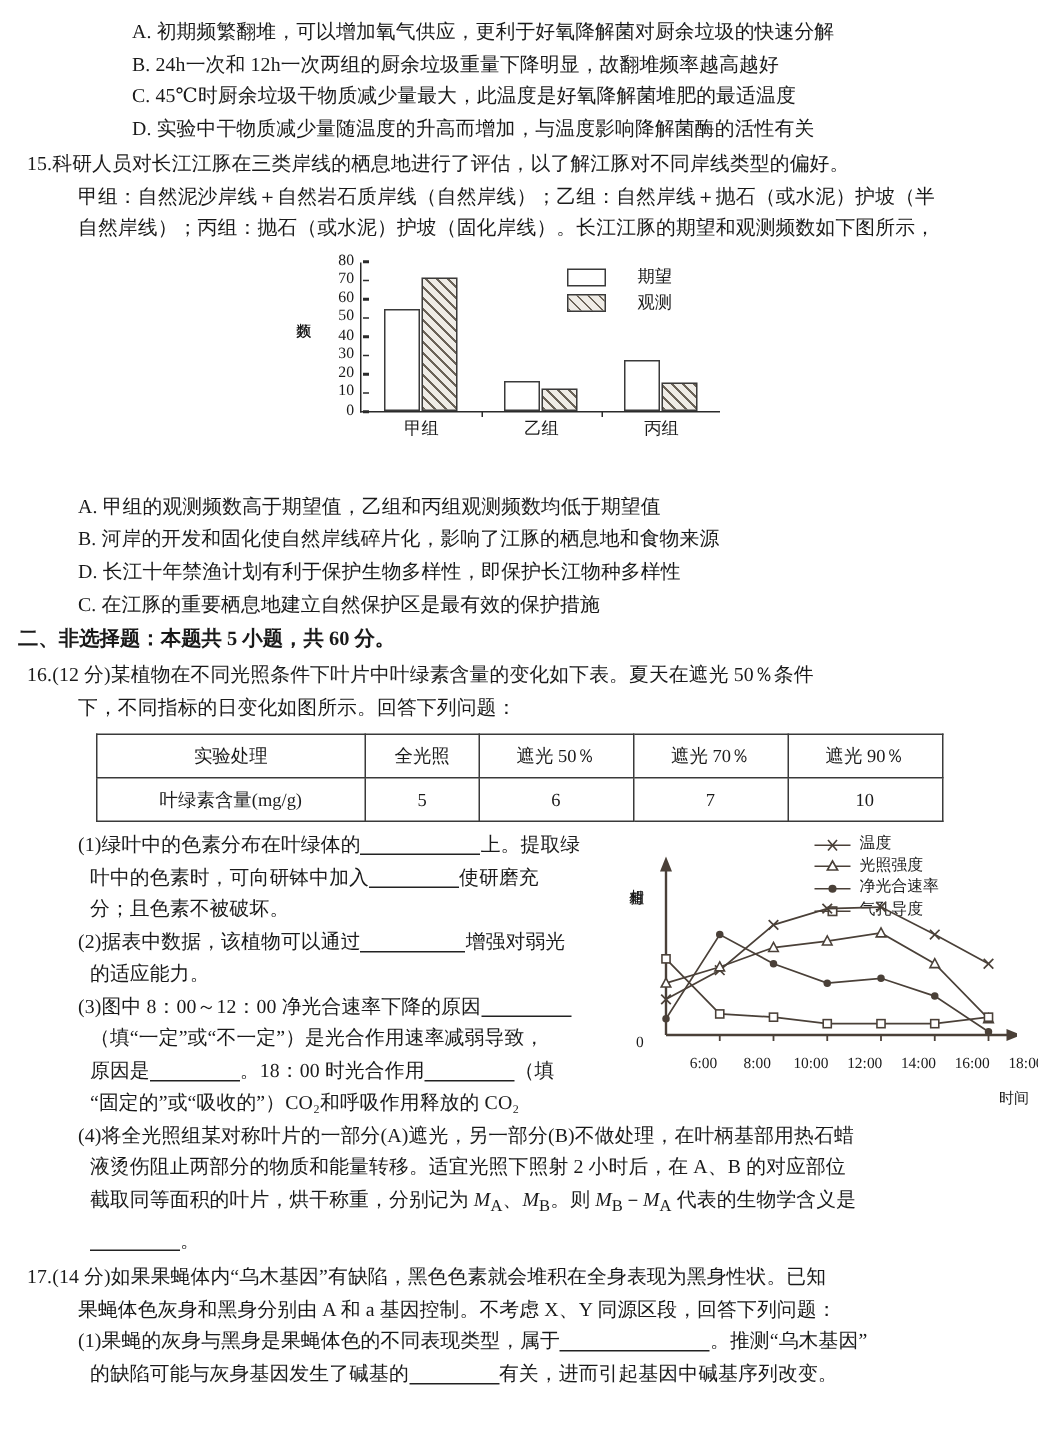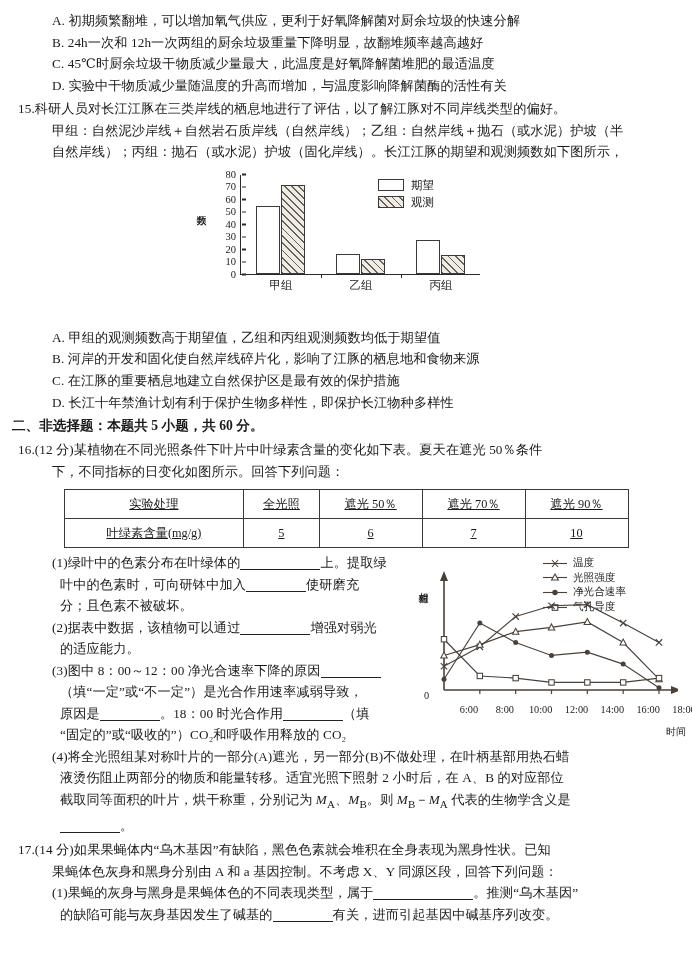--- a/index.html
+++ b/index.html
@@ -122,21 +122,21 @@
     height: 4px;
     background: #2a2a2a;
   }
   .bc-legend {
     position: absolute;
     left: 158px;
     top: 8px;
     font-size: 11.5px;
     line-height: 17px;
   }
-  .bc-legend .row { display: flex; align-items: center; gap: 7px; padding-left: 24px; }
+  .bc-legend .row { display: flex; align-items: center; gap: 21px; padding-left: 24px; }
   .bc-key {
     width: 26px; height: 12px;
     border: 1.3px solid #3a3a3a;
     box-sizing: border-box;
   }
   .bc-key.expected { background: #fff; }
   .bc-key.observed {
     background-color: #efece6;
     background-image: repeating-linear-gradient(
       45deg, #6a6257 0px, #6a6257 1.3px, transparent 1.3px, transparent 5.2px);
@@ -147,21 +147,20 @@
     border-collapse: collapse;
     margin: 7px auto 4px auto;
     width: 565px;
     font-size: 12.3px;
   }
   table.datatable td {
     border: 1px solid #3a3a3a;
     text-align: center;
     padding: 5.5px 2px;
     height: 27px;
-    text-decoration: underline;
   }
   table.datatable tr.head td { font-weight: normal; }
 
   
   .linechart-wrap {
     position: absolute;
     left: 414px;
     top: 556px;
     width: 278px;
     height: 182px;
@@ -208,21 +207,21 @@
     left: 10px;
     top: 134px;
     font-size: 10.3px;
   }
 </style>
 </head>
 <body>
 
 <div class="page">
 
-  <div style="padding-top:10px;">
+  <div style="padding-top:10px;padding-left:36px;">
     <div class="opt line">A. 初期频繁翻堆，可以增加氧气供应，更利于好氧降解菌对厨余垃圾的快速分解</div>
     <div class="opt line">B. 24h一次和 12h一次两组的厨余垃圾重量下降明显，故翻堆频率越高越好</div>
     <div class="opt line">C. 45℃时厨余垃圾干物质减少量最大，此温度是好氧降解菌堆肥的最适温度</div>
     <div class="opt line">D. 实验中干物质减少量随温度的升高而增加，与温度影响降解菌酶的活性有关</div>
   </div>
 
   <div style="margin-top:2px;">
     <div class="line" style="margin-left:18px;">
       <span>15.</span><span>科研人员对长江江豚在三类岸线的栖息地进行了评估，以了解江豚对不同岸线类型的偏好。</span>
     </div>
@@ -262,22 +261,22 @@
           <span class="bc-key observed"></span>
           <span>观测</span>
         </div>
       </div>
     </div>
 
     <div style="height:21px;"></div>
 
     <div class="opt line">A. 甲组的观测频数高于期望值，乙组和丙组观测频数均低于期望值</div>
     <div class="opt line">B. 河岸的开发和固化使自然岸线碎片化，影响了江豚的栖息地和食物来源</div>
+    <div class="opt line">D. 长江十年禁渔计划有利于保护生物多样性，即保护长江物种多样性</div>
     <div class="opt line">C. 在江豚的重要栖息地建立自然保护区是最有效的保护措施</div>
-    <div class="opt line">D. 长江十年禁渔计划有利于保护生物多样性，即保护长江物种多样性</div>
   </div>
 
   <div class="section-head" style="margin-left:12px;margin-top:2px;">二、非选择题：本题共 5 小题，共 60 分。</div>
 
   <div style="margin-top:2px;">
     <div class="line" style="margin-left:18px;">
       <span>16.</span><span>(12 分)某植物在不同光照条件下叶片中叶绿素含量的变化如下表。夏天在遮光 50％条件</span>
     </div>
     <div class="line indent-2">下，不同指标的日变化如图所示。回答下列问题：</div>
 

